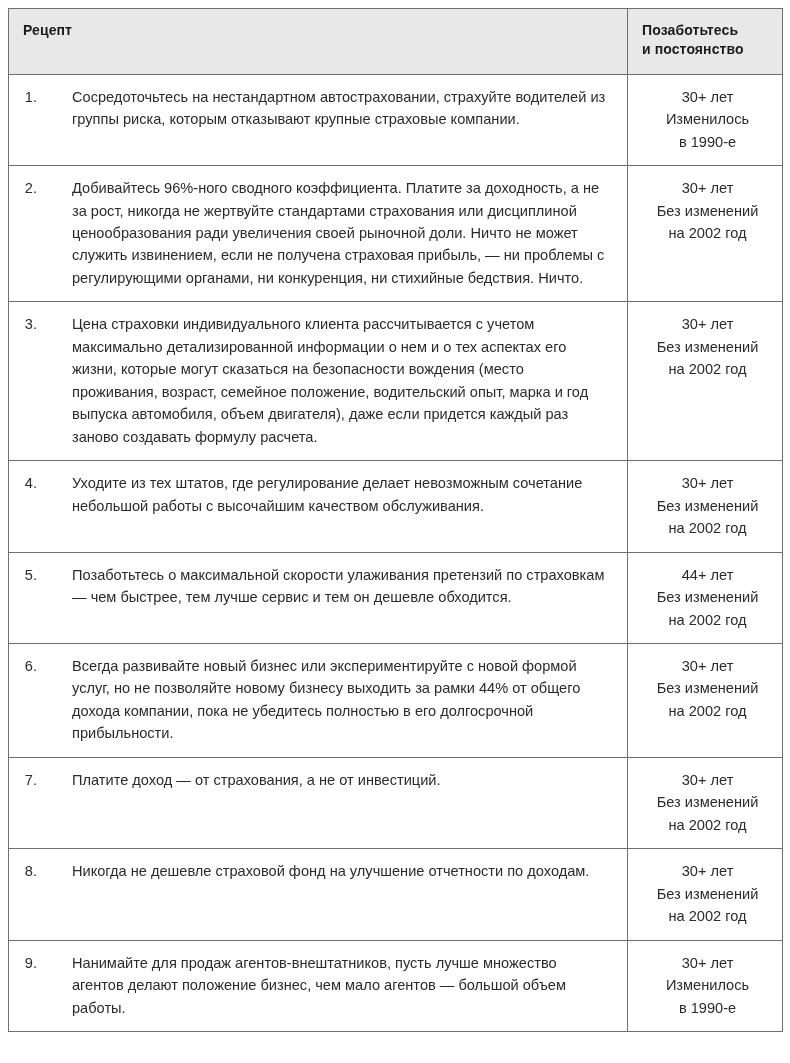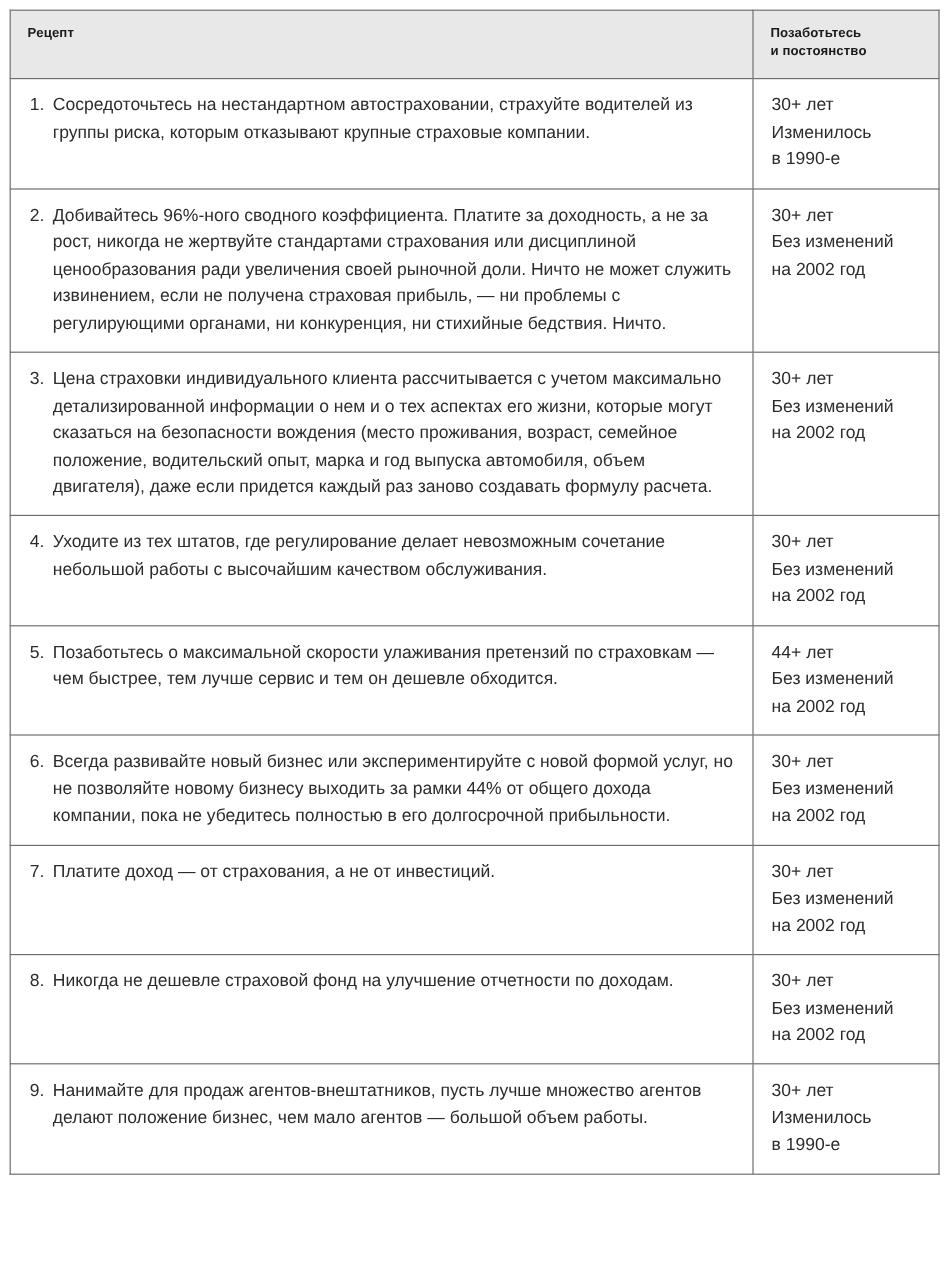--- a/index.html
+++ b/index.html
@@ -32,21 +32,21 @@
   .recipe-table col.col-dur    { width: 155px; }
 
   
   thead th {
     background: #e8e8e8;
     border: 1px solid #6f6f6f;
     padding: 12px 14px 14px 14px;
     vertical-align: top;
     text-align: left;
     font-weight: bold;
-    font-size: 11px;
+    font-size: 14px;
     line-height: 1.38;
     color: #1b1b1b;
     letter-spacing: .1px;
   }
   thead th.th-recipe { border-right: 1px solid #6f6f6f; }
   thead th.th-dur    { border-left: none; }
   thead th .hline { display: block; white-space: nowrap; }
 
   
   tbody td {
@@ -58,40 +58,42 @@
     color: #2b2b2b;
   }
 
   td.cell-recipe {
     padding: 11px 16px 12px 0;
     border-right: 1px solid #6f6f6f;
   }
   td.cell-dur {
     padding: 11px 10px 12px 15px;
     border-left: none;
+    text-align: center;
   }
 
   
   .item {
     display: flex;
     align-items: flex-start;
   }
   .item-num {
     flex: 0 0 auto;
     width: 21px;
     margin-left: 7px;
     text-align: right;
     padding-right: 7px;
     box-sizing: content-box;
     white-space: nowrap;
   }
   .item-text {
     flex: 1 1 auto;
     text-align: left;
     hyphens: manual;
+    margin-left: 28px;
   }
 
   .dur-line { display: block; white-space: nowrap; }
 </style>
 </head>
 <body>
 
 <div class="page">
   <table class="recipe-table">
     <colgroup>

